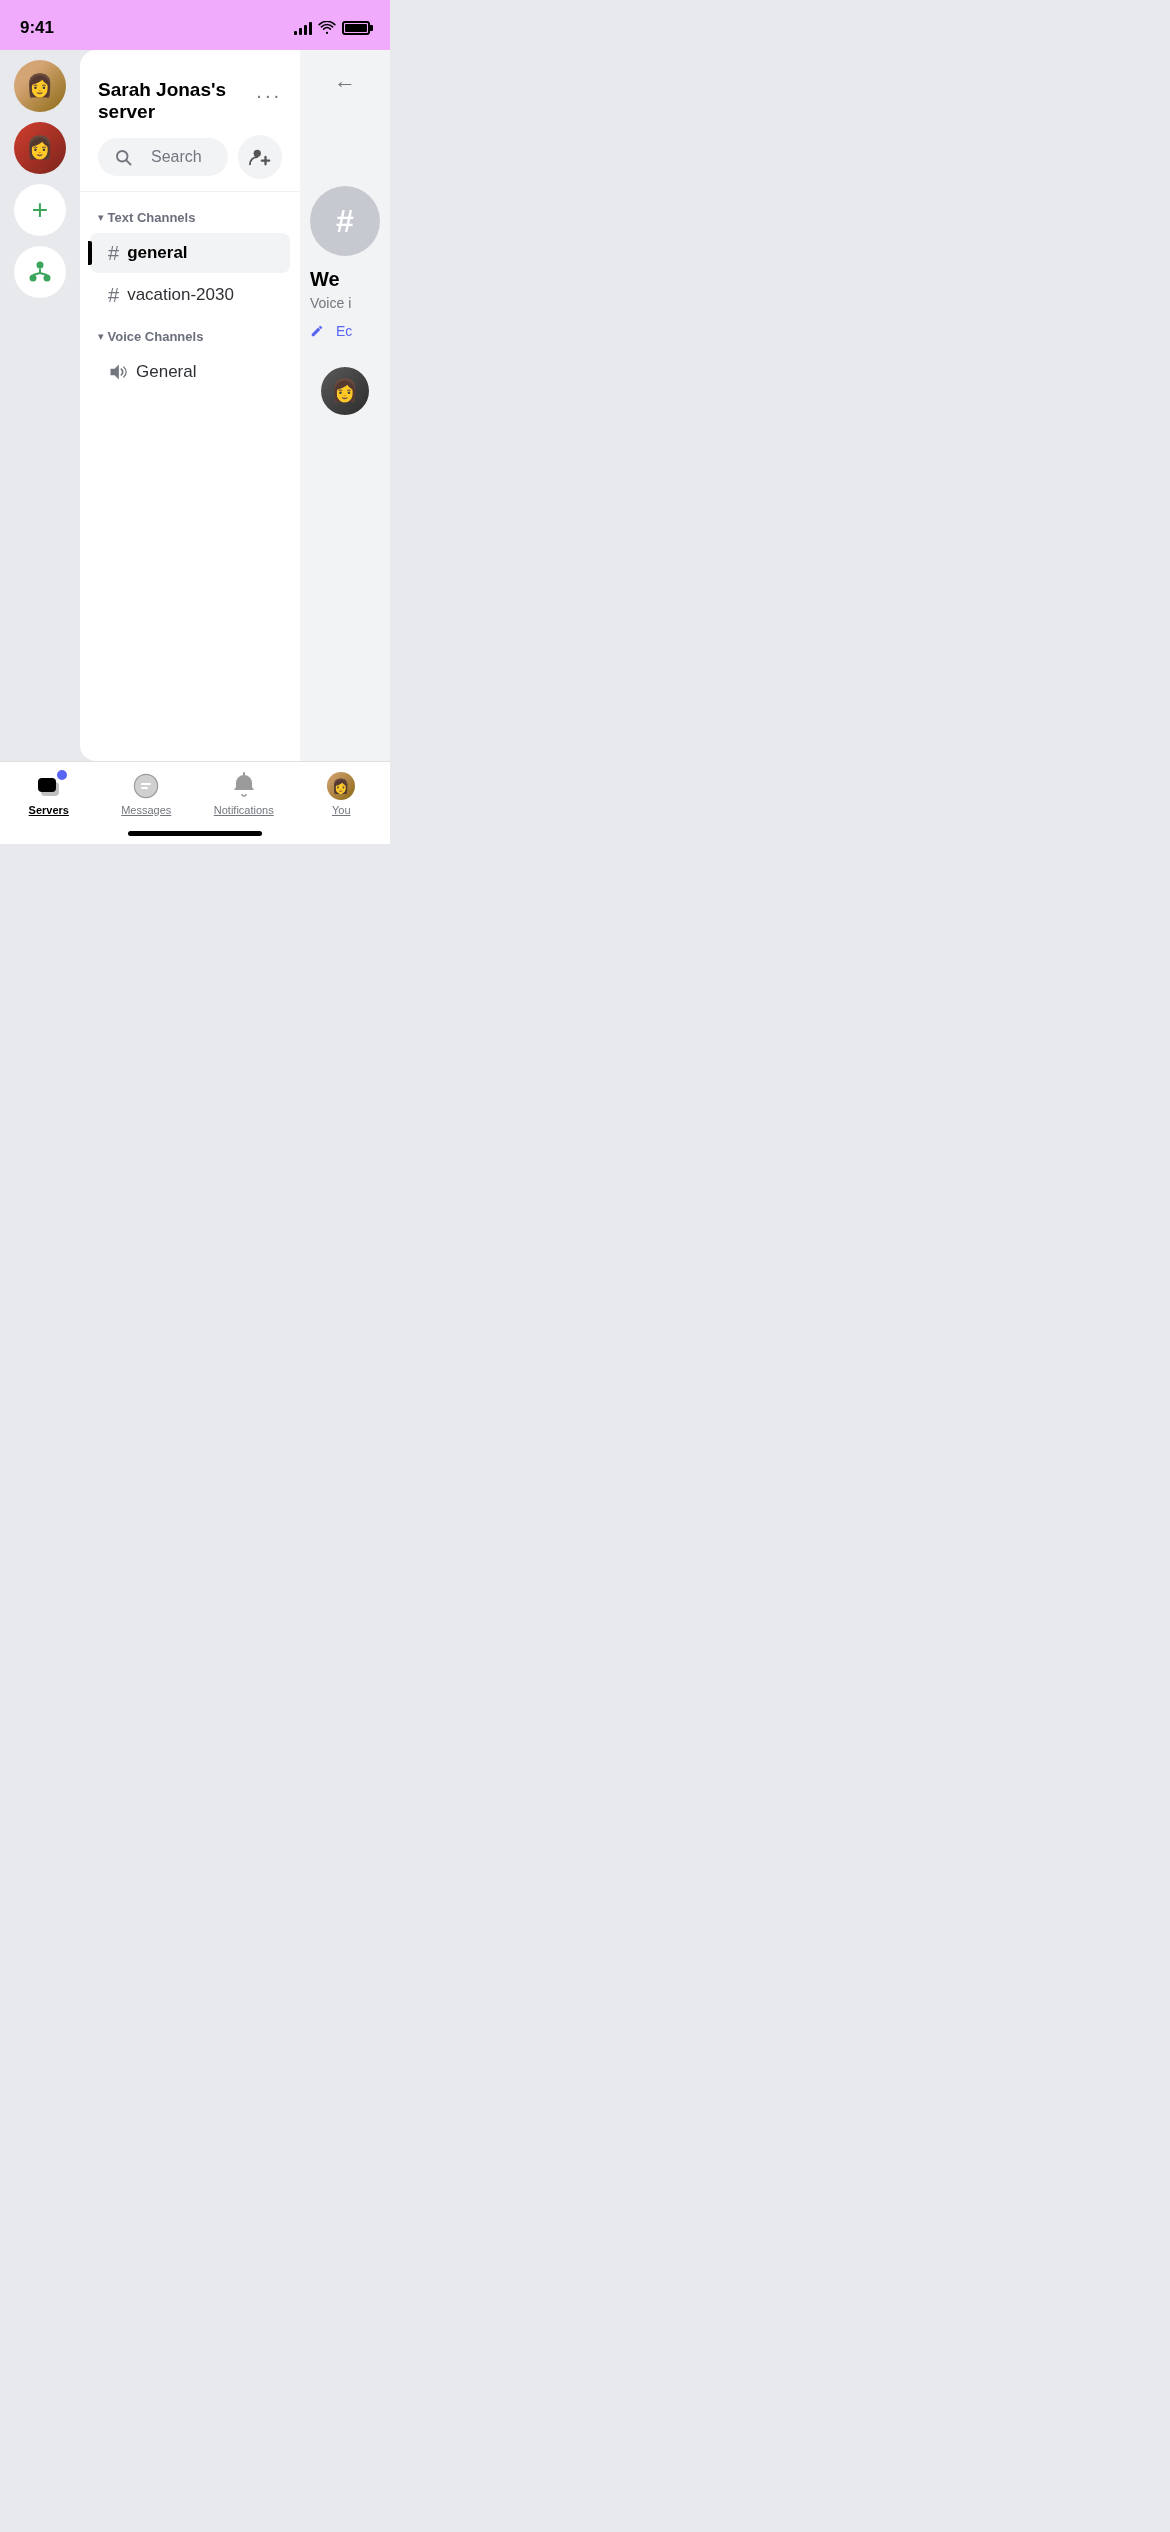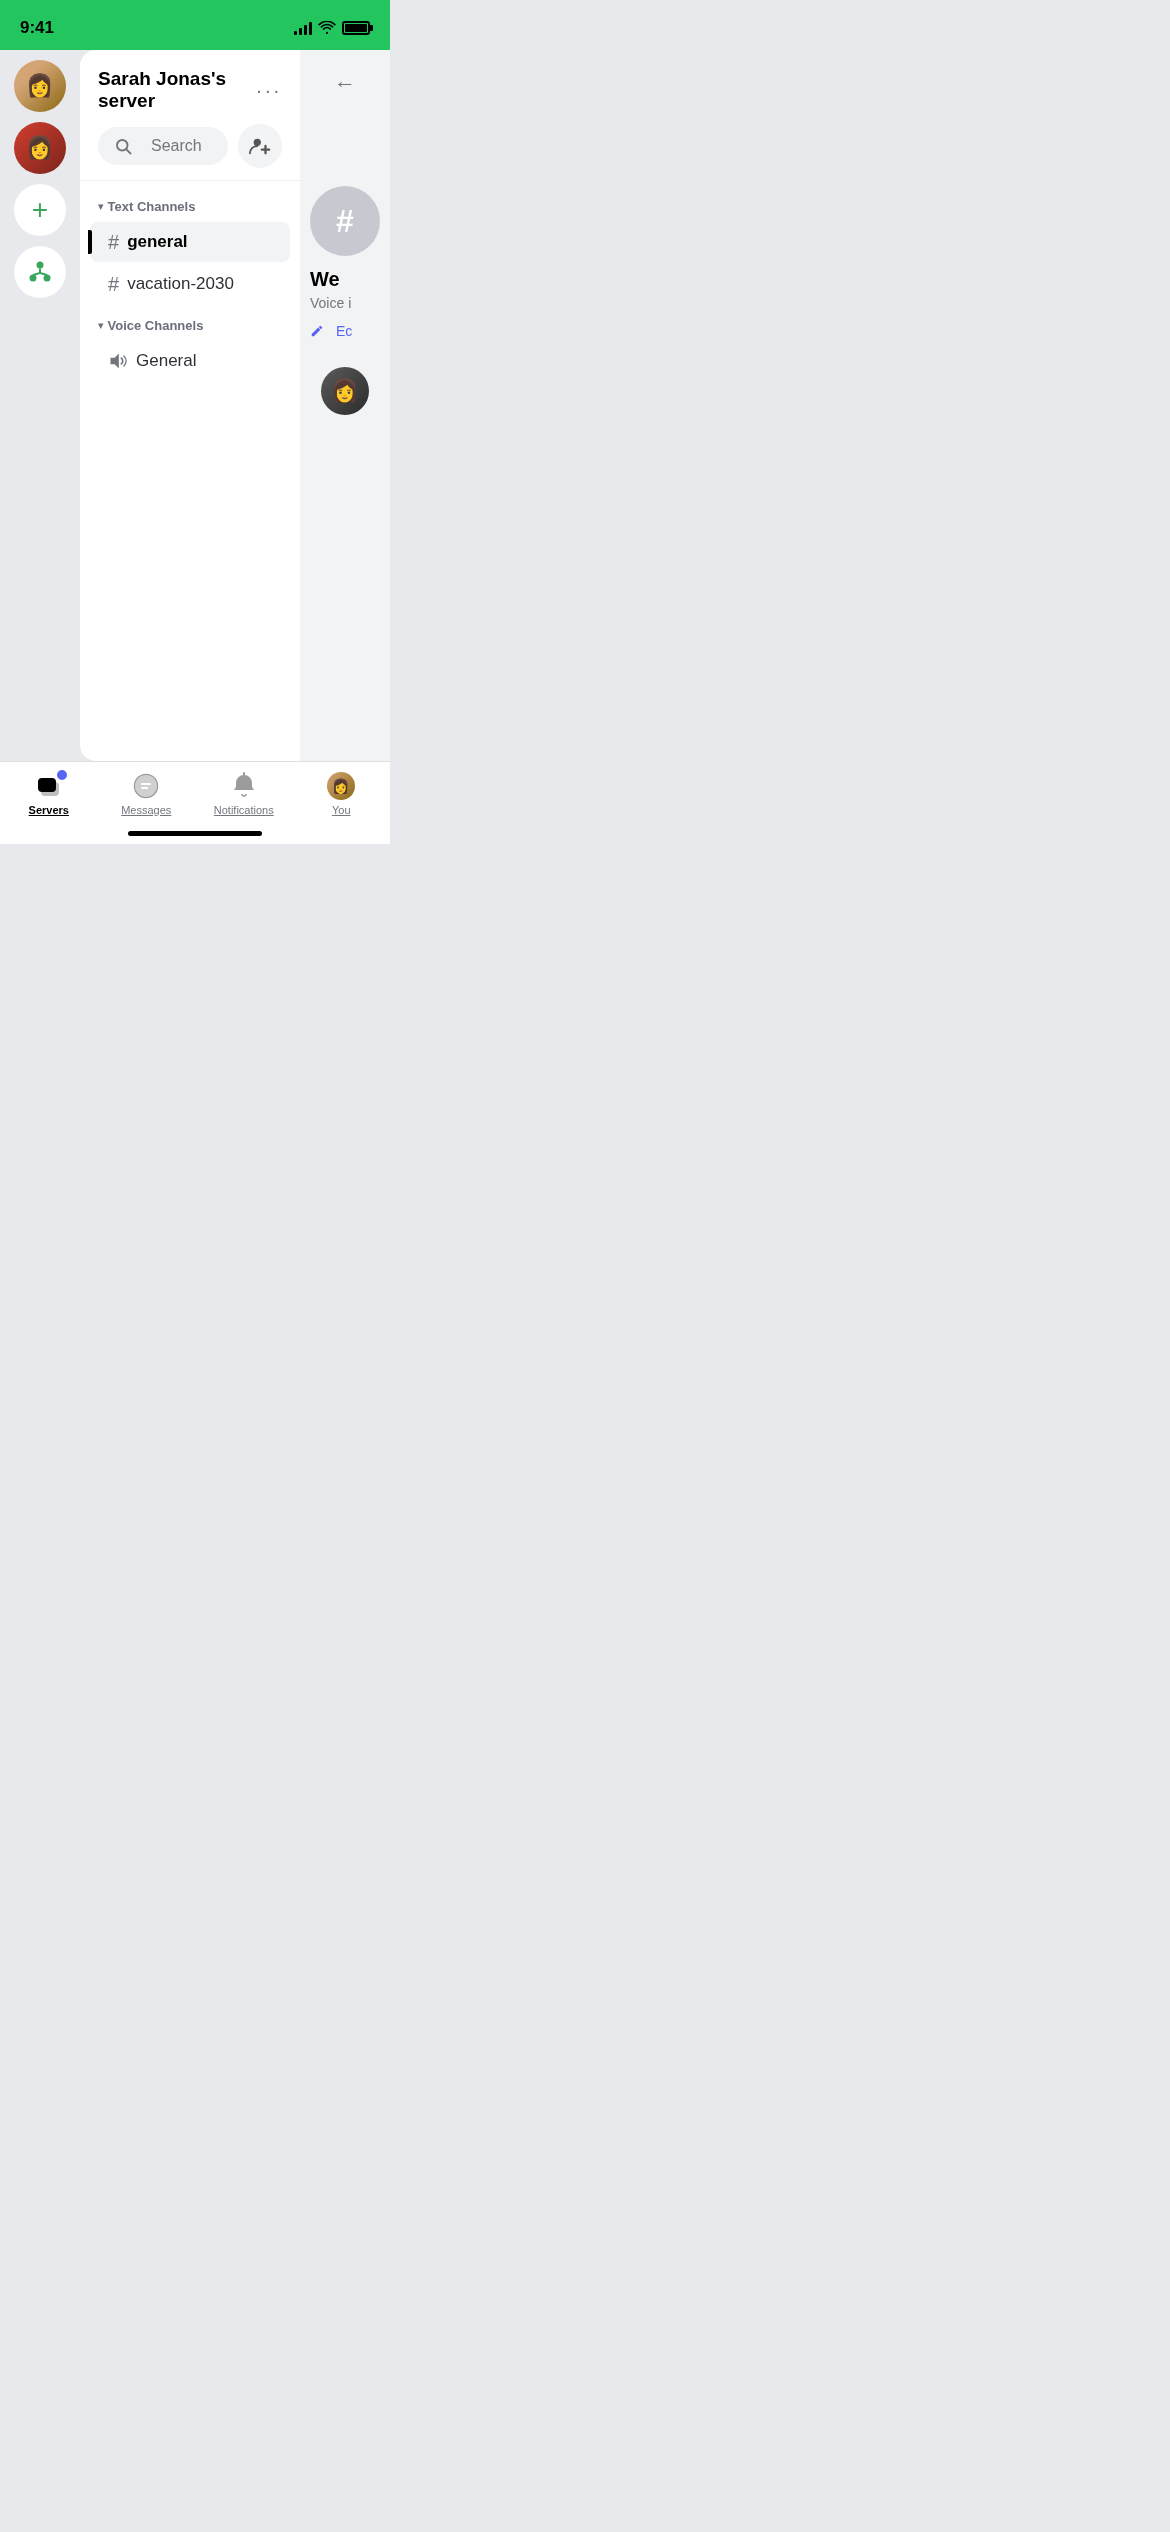--- a/index.html
+++ b/index.html
@@ -13,21 +13,21 @@
       overflow: hidden;
       position: relative;
     }
 
     
     .status-bar {
       display: flex;
       justify-content: space-between;
       align-items: center;
       padding: 14px 20px 8px;
-      background: #22c55e;
+      background: #f0abfc;
       height: 50px;
     }
 
     .status-time {
       font-size: 17px;
       font-weight: 700;
       color: #000;
     }
 
     .status-icons {
@@ -176,20 +176,21 @@
       display: flex;
       align-items: center;
       justify-content: space-between;
       margin-bottom: 12px;
     }
 
     .server-title {
       font-size: 19px;
       font-weight: 700;
       color: #000;
+      margin-top: 11px;
     }
 
     .more-btn {
       width: 32px;
       height: 32px;
       display: flex;
       align-items: center;
       justify-content: center;
       cursor: pointer;
     }

